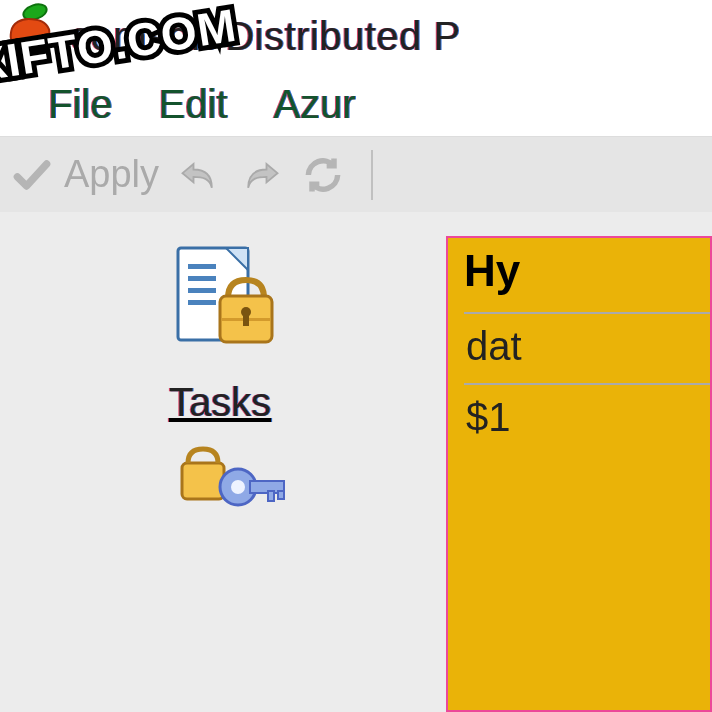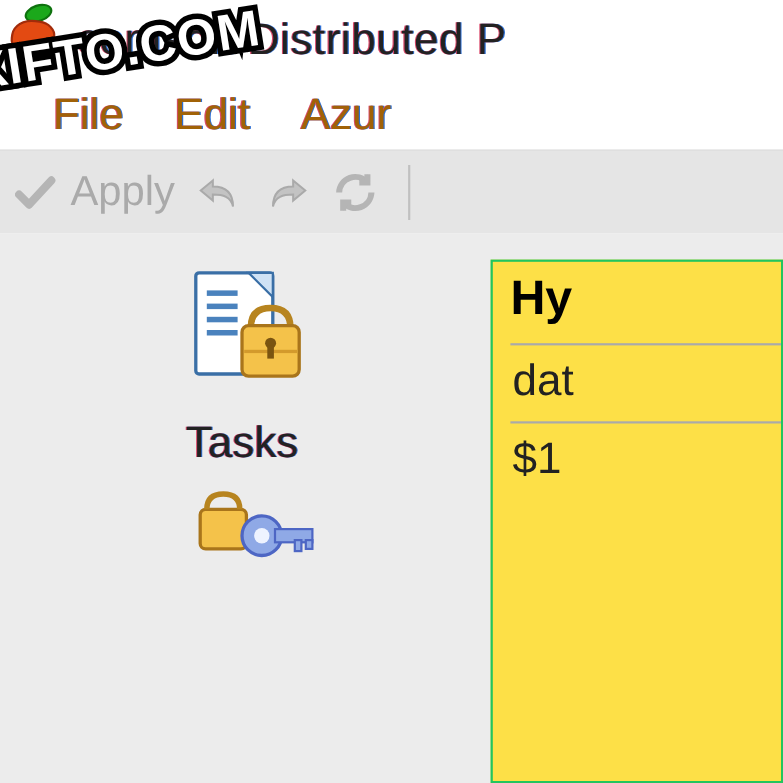--- a/index.html
+++ b/index.html
@@ -79,21 +79,21 @@
     .menubar {
       height: 64px;
       display: flex;
       align-items: center;
       gap: 46px;
       padding-left: 48px;
       background: #fff;
     }
     .menu-item {
       font-size: 40px;
-      color: #a16207;
+      color: #14532d;
       cursor: pointer;
       text-shadow: -1px 0 #d94a6b, 1px 0 #2e6fd3;
     }
 
     .toolbar {
       height: 76px;
       background: #e5e5e5;
       border-top: 1px solid #ddd;
       display: flex;
       align-items: center;
@@ -128,20 +128,21 @@
       height: calc(712px - 72px - 64px - 76px);
       background: #ececec;
     }
     .sidebar {
       width: 440px;
       padding-top: 22px;
       display: flex;
       flex-direction: column;
       align-items: center;
       gap: 18px;
+      text-decoration: underline;
     }
     .nav-item {
       display: flex;
       flex-direction: column;
       align-items: center;
       cursor: pointer;
     }
     .nav-icon-wrap {
       width: 140px;
       height: 140px;
@@ -155,22 +156,22 @@
       color: #222;
       margin-top: 6px;
       text-shadow: -1px 0 #d94a6b, 1px 0 #2e6fd3;
     }
 
     .right-panel {
       flex: 1;
       padding: 24px 0 0 6px;
     }
     .panel-box {
-      border: 2px solid #22c55e;
-      background: #fde047;
+      border: 2px solid #ec4899;
+      background: #eab308;
       height: 100%;
       padding: 8px 0 0 16px;
       overflow: hidden;
     }
     .panel-title {
       font-size: 44px;
       font-weight: 700;
       color: #000;
       margin-bottom: 16px;
     }

